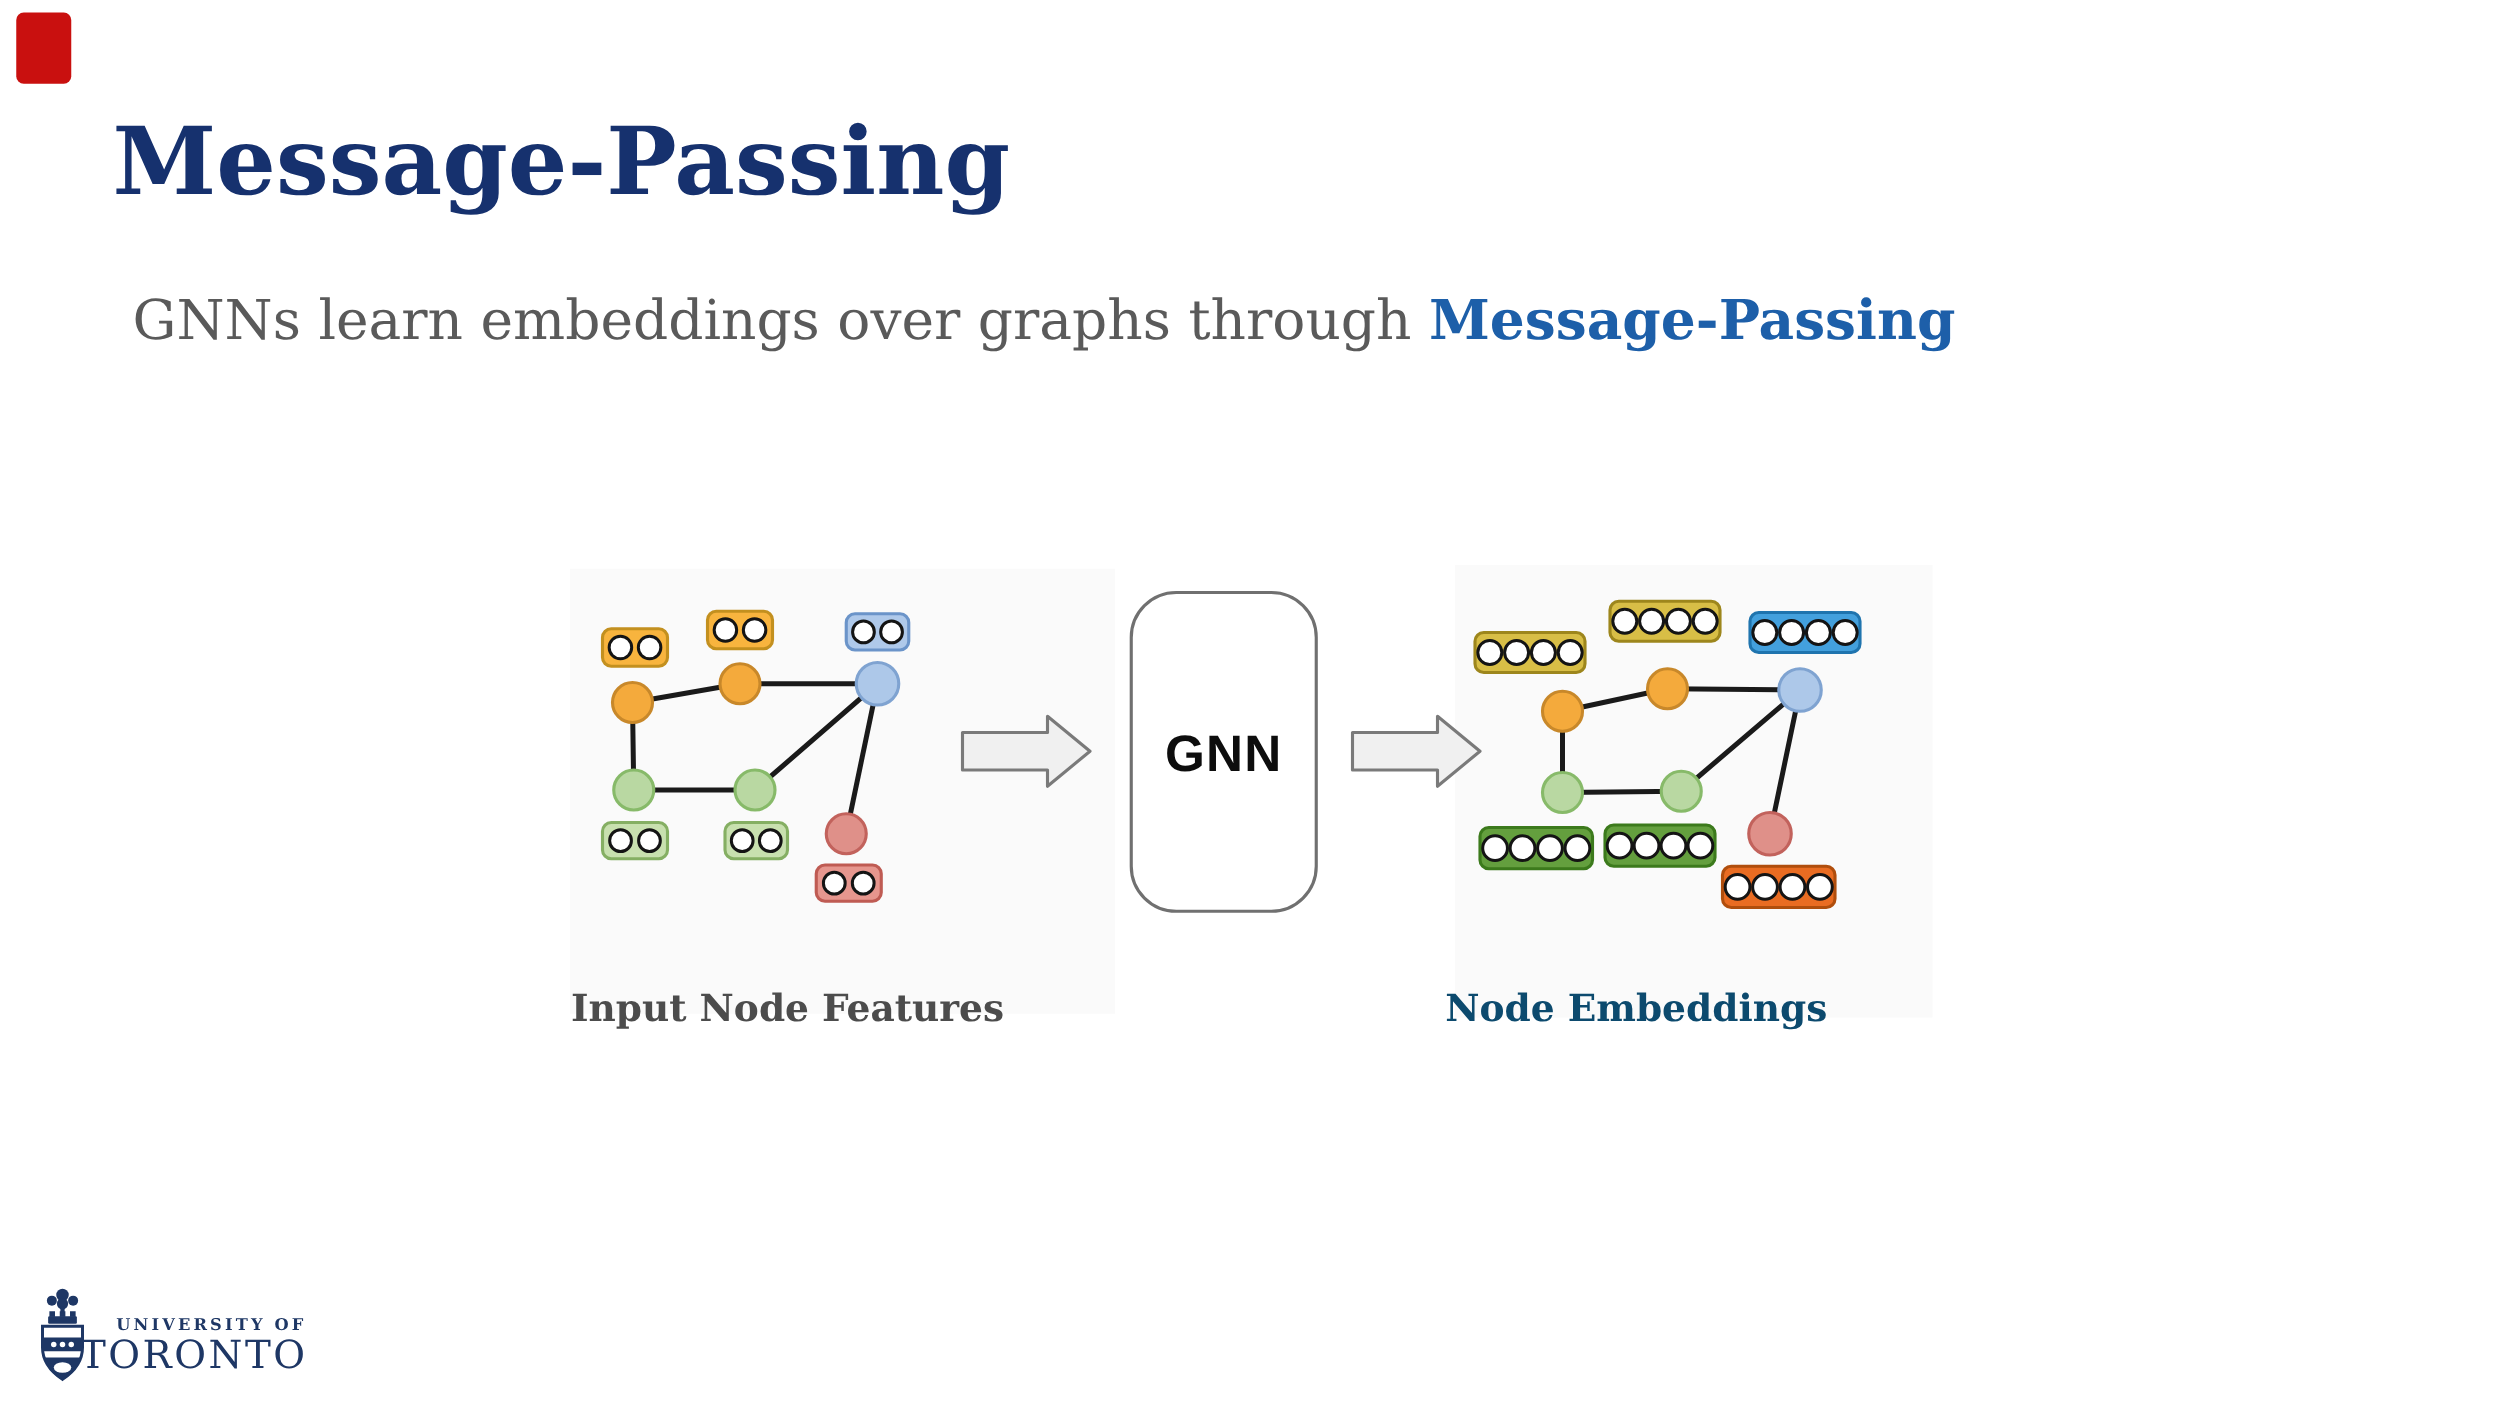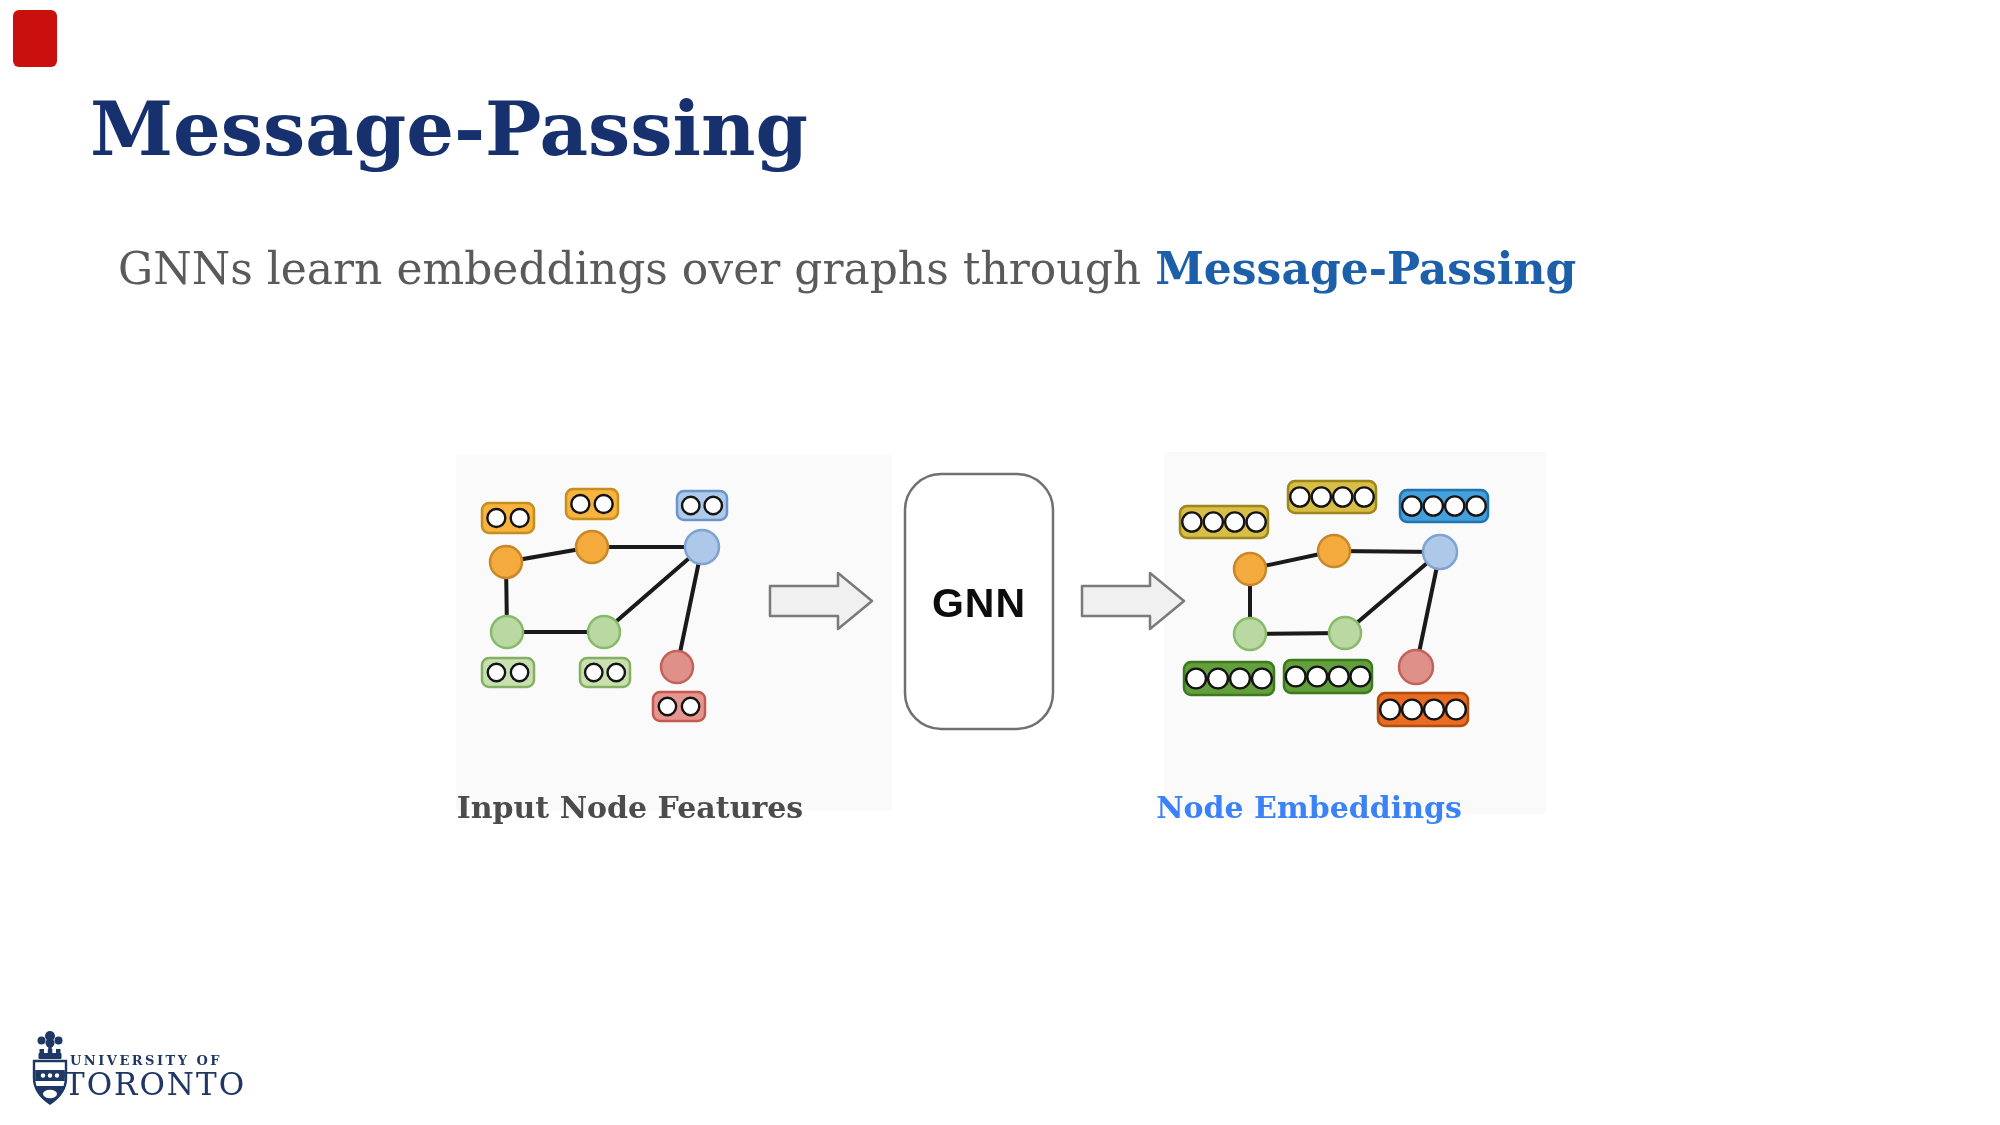--- a/index.html
+++ b/index.html
@@ -9,37 +9,37 @@
   }
   .marker{
     position:absolute;left:13px;top:10px;width:44px;height:57px;border-radius:6px;
   }
   .title{
     position:absolute;left:90px;top:86px;margin:0;
     font-size:75px;font-weight:bold;letter-spacing:0px;line-height:1.15;
     font-family:"DejaVu Serif", serif;
   }
   .subtitle{
-    position:absolute;left:106px;top:228px;margin:12px;
+    position:absolute;left:106px;top:228px;margin:0;
     font-size:44px;line-height:1.3;font-family:"DejaVu Serif", serif;
   }
   .subtitle .hl{font-weight:bold;}
   #diagram-svg{position:absolute;left:0;top:0;}
   .caption{
     position:absolute;top:790px;width:460px;text-align:center;
     font-size:30px;font-weight:bold;font-family:"DejaVu Serif", serif;
   }
   .caption.left{left:400px;}
   .caption.right{left:1079px;}
   .logo{
     position:absolute;left:26px;top:1030px;width:260px;height:82px;
   }
   .logo .crest{position:absolute;left:0;top:0;}
   .logo .l1{
-    position:absolute;left:44px;top:23px;font-size:13px;font-weight:bold;
+    position:absolute;left:67px;top:23px;font-size:13px;font-weight:bold;
     letter-spacing:2.5px;font-family:"DejaVu Serif", serif;white-space:nowrap;
   }
   .logo .l2{
     position:absolute;left:38px;top:36px;font-size:31px;font-weight:normal;
     letter-spacing:2px;font-family:"DejaVu Serif", serif;white-space:nowrap;
   }
 </style>
 </head>
 <body>
 
@@ -124,21 +124,21 @@
     <circle cx="1412.02" cy="709.5" r="9.9" fill="#ffffff" stroke="#141414" stroke-width="2.4"></circle>
     <circle cx="1433.98" cy="709.5" r="9.9" fill="#ffffff" stroke="#141414" stroke-width="2.4"></circle>
     <circle cx="1455.94" cy="709.5" r="9.9" fill="#ffffff" stroke="#141414" stroke-width="2.4"></circle>
     <polygon points="770,586 838,586 838,573 872,601 838,629 838,616 770,616" fill="#f0f0f0" stroke="#7a7a7a" stroke-width="2.5" stroke-linejoin="round"></polygon>
     <polygon points="1082,586 1150,586 1150,573 1184,601 1150,629 1150,616 1082,616" fill="#f0f0f0" stroke="#7a7a7a" stroke-width="2.5" stroke-linejoin="round"></polygon>
     <rect x="905" y="474" width="148" height="255" rx="36" fill="#ffffff" stroke="#707070" stroke-width="2.5"></rect>
     <text x="979" y="602.5" text-anchor="middle" dominant-baseline="central" fill="#0d0d0d" font-size="41" font-weight="bold" letter-spacing="1" font-family="&quot;Liberation Sans&quot;, sans-serif">GNN</text>
   </svg>
 
 <div class="caption left" style="color: rgb(76, 76, 76); text-align: center;">Input Node Features</div>
-<div class="caption right" style="color: #3b82f6;">Node Embeddings</div>
+<div class="caption right" style="color: #0c4a6e;">Node Embeddings</div>
 
 <div class="logo">
   <svg class="crest" width="48" height="80" viewBox="0 0 48 80" xmlns="http://www.w3.org/2000/svg">
     <g fill="#1e3765">
       <circle cx="24" cy="6" r="5"></circle>
       <circle cx="15.5" cy="10.5" r="4"></circle>
       <circle cx="32.5" cy="10.5" r="4"></circle>
       <circle cx="24" cy="13" r="4.5"></circle>
       <rect x="22.3" y="15" width="3.4" height="5"></rect>
       <rect x="13.5" y="19" width="4.5" height="4.5"></rect>

